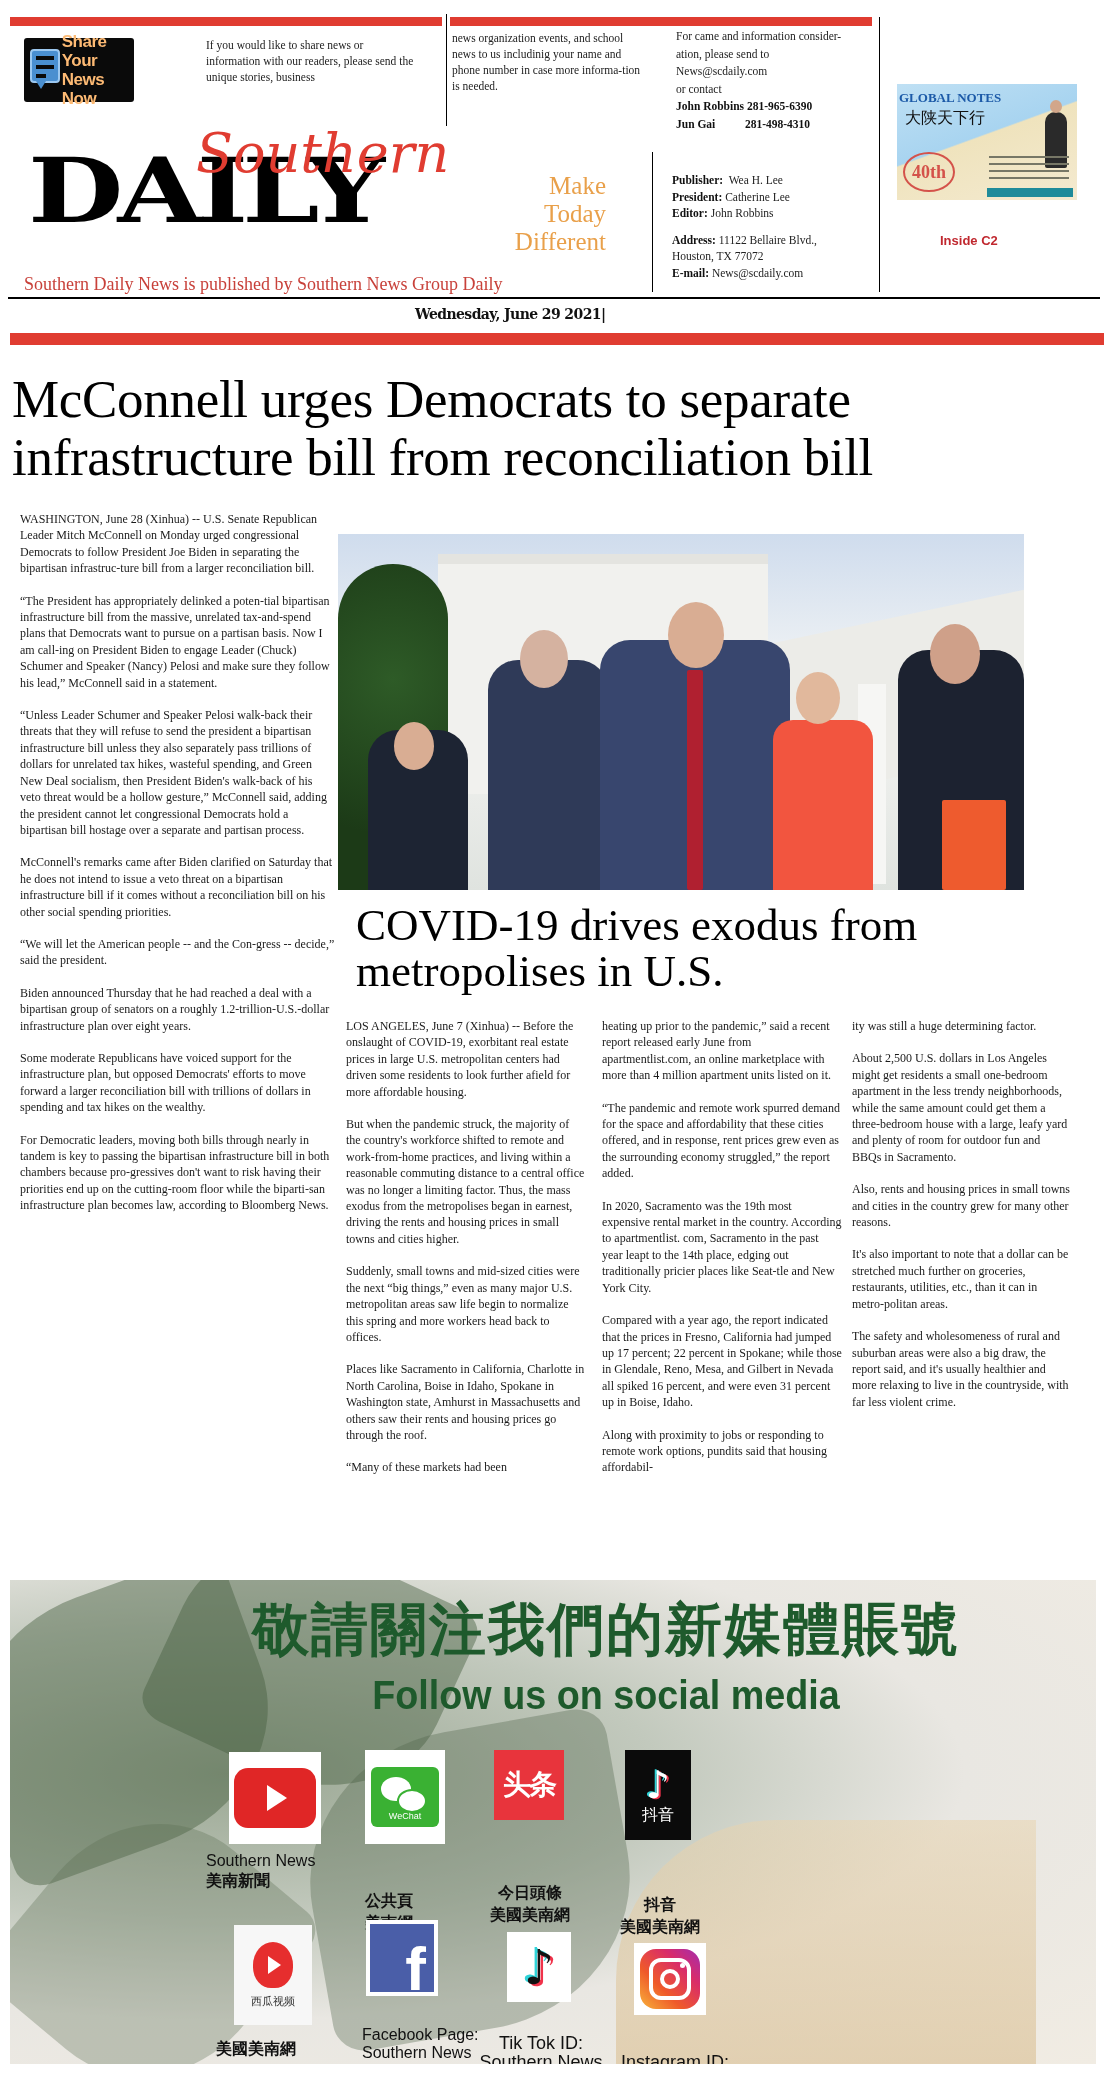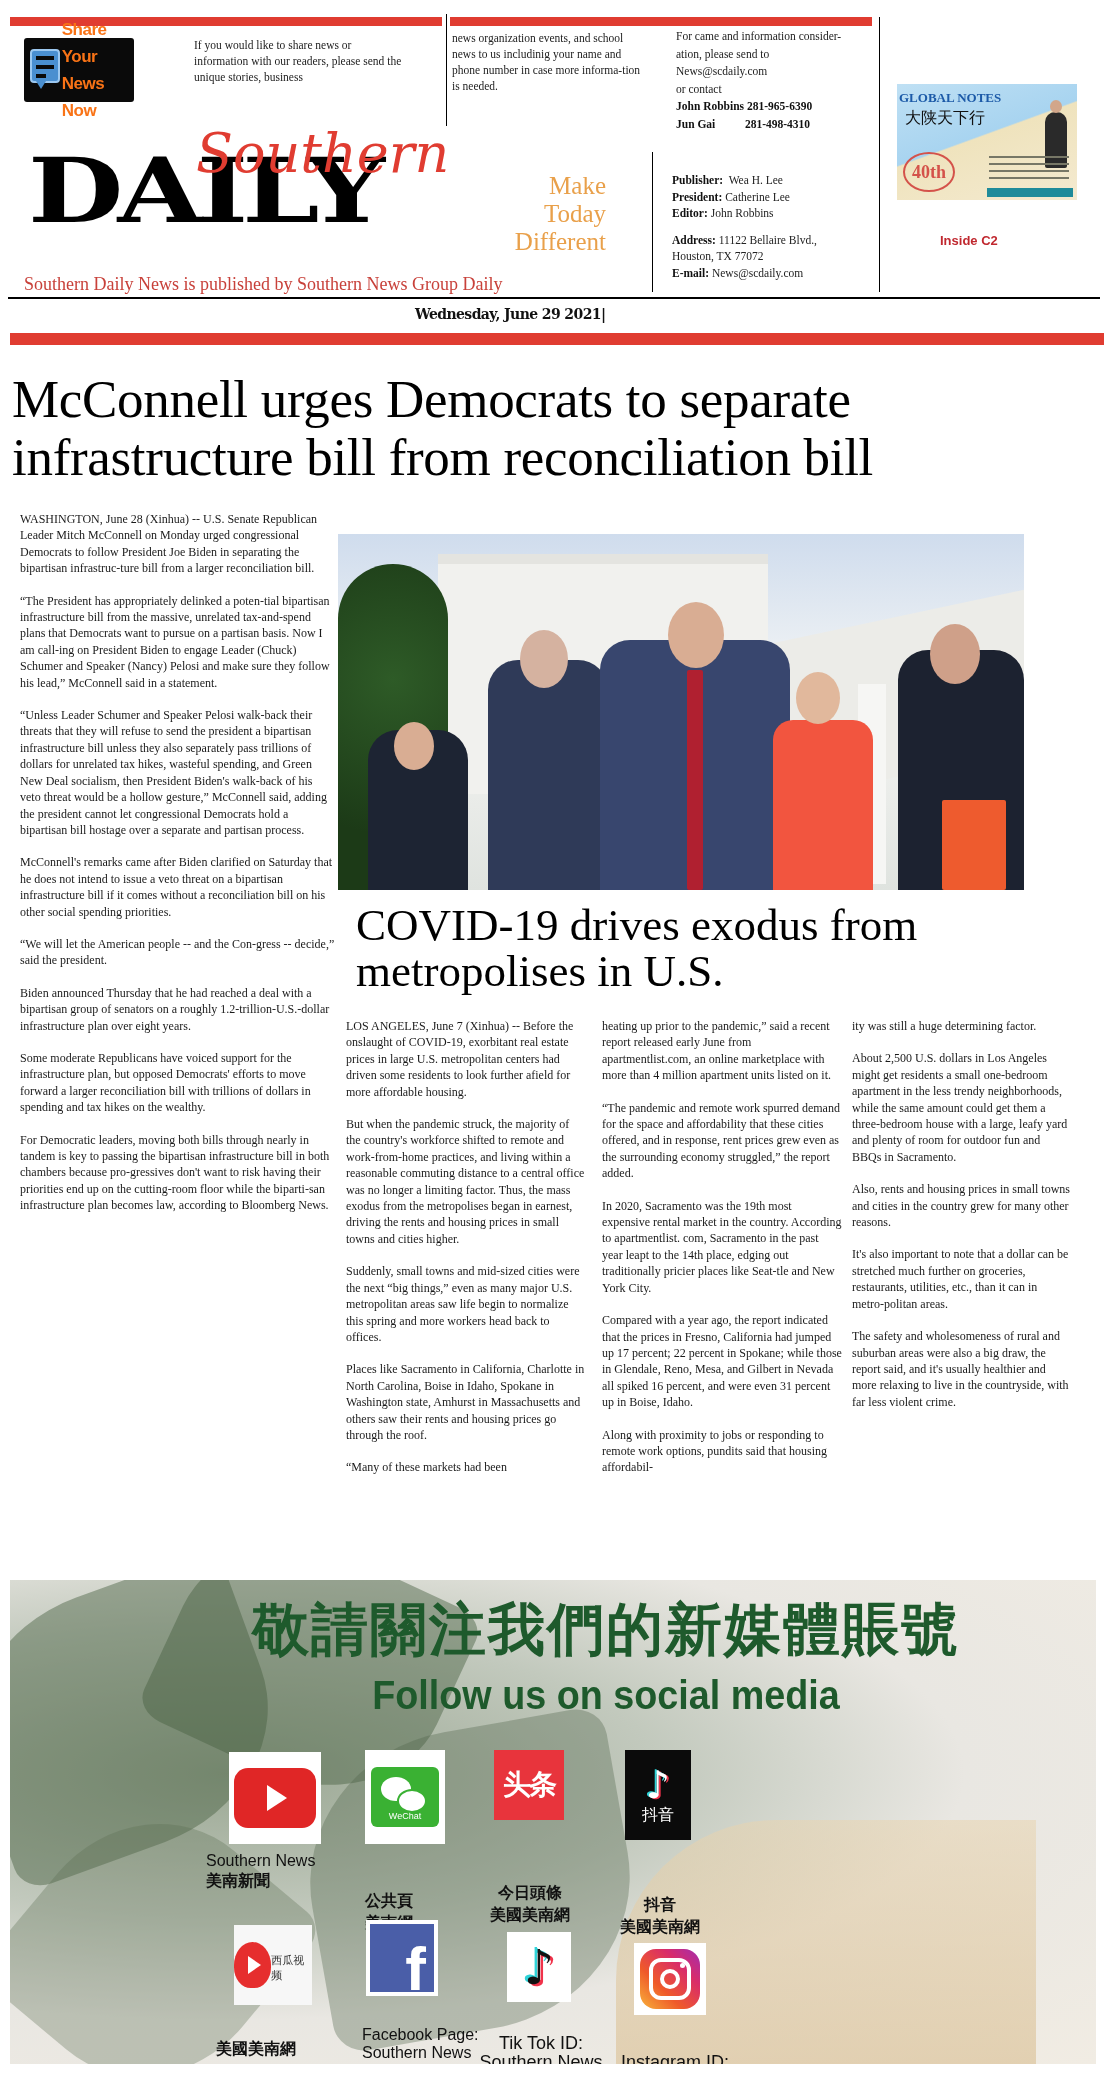--- a/index.html
+++ b/index.html
@@ -8,21 +8,21 @@
   .abs{position:absolute}
   .redbar{background:#e03c31;height:9px}
   .vline{background:#000;width:1px}
   .hline{background:#000;height:2px}
   
   .share{left:24px;top:38px;width:110px;height:64px;background:#0a0a0a;border-radius:3px;display:flex;align-items:center;padding-left:6px}
   .share .bubble{width:30px;height:42px;position:relative;margin-right:6px}
   .share .bubble .b{position:absolute;left:0;top:0;width:30px;height:34px;background:#4a8fd0;border-radius:4px;border:2px solid #9cc8f0}
   .share .bubble .b i{display:block;height:4px;background:#0a0a0a;margin:5px 4px 0}
   .share .bubble .t{position:absolute;left:6px;top:32px;width:0;height:0;border-left:5px solid transparent;border-right:5px solid transparent;border-top:8px solid #4a8fd0}
-  .share .txt{color:#f97316;font-family:"Liberation Sans","DejaVu Sans",sans-serif;font-weight:bold;font-size:17px;line-height:27px;letter-spacing:-0.5px}
+  .share .txt{color:#fdba74;font-family:"Liberation Sans","DejaVu Sans",sans-serif;font-weight:bold;font-size:17px;line-height:19px;letter-spacing:-0.5px}
   .hsmall{font-size:11.5px;line-height:16px;color:#222}
   .logo-daily{left:28px;top:150px;font-family:"DejaVu Serif","Liberation Serif",serif;font-weight:900;font-size:110px;line-height:100px;letter-spacing:-6px;color:#000;transform:scaleY(0.82);transform-origin:top left}
   .logo-southern{left:196px;top:126px;font-family:"DejaVu Serif",serif;font-style:italic;color:#e03c31;font-size:54px;line-height:56px}
   .tagline{left:510px;top:172px;color:#e9a04a;font-family:"Liberation Serif",serif;font-size:25px;line-height:28px;text-align:right;width:96px}
   .publine{left:24px;top:274px;color:#c8413a;font-size:18px;line-height:20px;white-space:nowrap}
   .contact{font-size:11.5px;line-height:17.5px;color:#222}
   .contact b{color:#111}
   .inside{left:940px;top:233px;color:#c0282f;font-family:"Liberation Sans",sans-serif;font-weight:bold;font-size:13px}
   .promo{left:897px;top:84px;width:180px;height:116px;overflow:hidden;background:linear-gradient(160deg,#bfe0f4 0%,#a8d4f0 45%,#efe3bd 46%,#f4ead0 100%)}
   .promo .gn{position:absolute;left:2px;top:6px;color:#1c5aa8;font-weight:bold;font-size:13px;font-family:"Liberation Serif",serif}
@@ -74,21 +74,21 @@
         <i style="width:10px"></i>
       </div>
       <div class="t"></div>
   </div>
   <div class="txt">
       <div>Share Your</div>
       <div>News Now</div>
     </div>
 </div>
 
-<div class="abs hsmall" style="left:194px;top:37px;width:214px">If you would like to share news or information with our readers, please send the unique stories, business</div>
+<div class="abs hsmall" style="left:206px;top:37px;width:214px">If you would like to share news or information with our readers, please send the unique stories, business</div>
 <div class="abs hsmall" style="left:452px;top:30px;width:196px">news organization events, and school news to us includinig your name and phone number in case more informa-tion is needed.</div>
 
 <div class="abs contact" style="left:676px;top:28px;width:200px">
   <div>For came and information consider-</div>
   <div>ation, please send to</div>
   <div>News@scdaily.com</div>
   <div>or contact</div>
   <div><b>John Robbins</b> <b>281-965-6390</b></div>
   <div><b style="display:inline-block;width:66px">Jun Gai</b> <b>281-498-4310</b></div>
 </div>
@@ -236,21 +236,21 @@
 
   <div class="sicon" style="left:615px;top:170px;width:66px;height:90px;background:#0b0b0b;flex-direction:column">
     <span style="color:#fff;font-size:38px;font-weight:bold;line-height:40px;text-shadow:-2px -1px 0 #2fd3d8,2px 1px 0 #f0324a;font-family:'DejaVu Sans',sans-serif">♪</span>
     <span style="color:#fff;font-size:16px;font-family:'DejaVu Sans',sans-serif">抖音</span>
   </div>
   <div class="slabel" style="left:590px;top:296px;width:120px;white-space:pre-line">
     <div class="zh">抖音
 美國美南網</div>
   </div>
 
-  <div class="sicon" style="left:224px;top:345px;width:78px;height:80px;background:#f7f7f7;">
+  <div class="sicon" style="left:224px;top:345px;width:78px;height:100px;background:#f7f7f7;flex-direction:column">
     <div style="width:40px;height:46px;background:#e62e2e;border-radius:50% 50% 45% 45%;display:flex;align-items:center;justify-content:center">
         <div style="width:0;height:0;border-top:9px solid transparent;border-bottom:9px solid transparent;border-left:13px solid #fff;margin-left:3px"></div>
       </div>
     <span style="font-size:11px;margin-top:6px;color:#333;font-family:'DejaVu Sans',sans-serif">西瓜视频</span>
   </div>
   <div class="slabel" style="left:206px;top:458px;width:120px;text-align:left">
     <div class="zh">美國美南網</div>
   </div>
 
   <div class="sicon" style="left:356px;top:340px;width:72px;height:76px;background:#fff">

